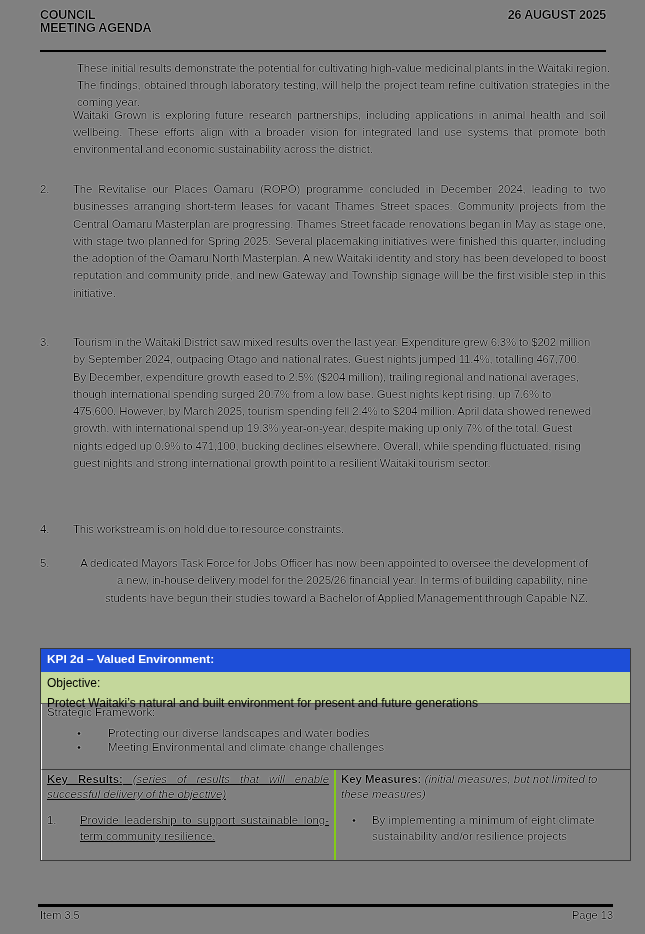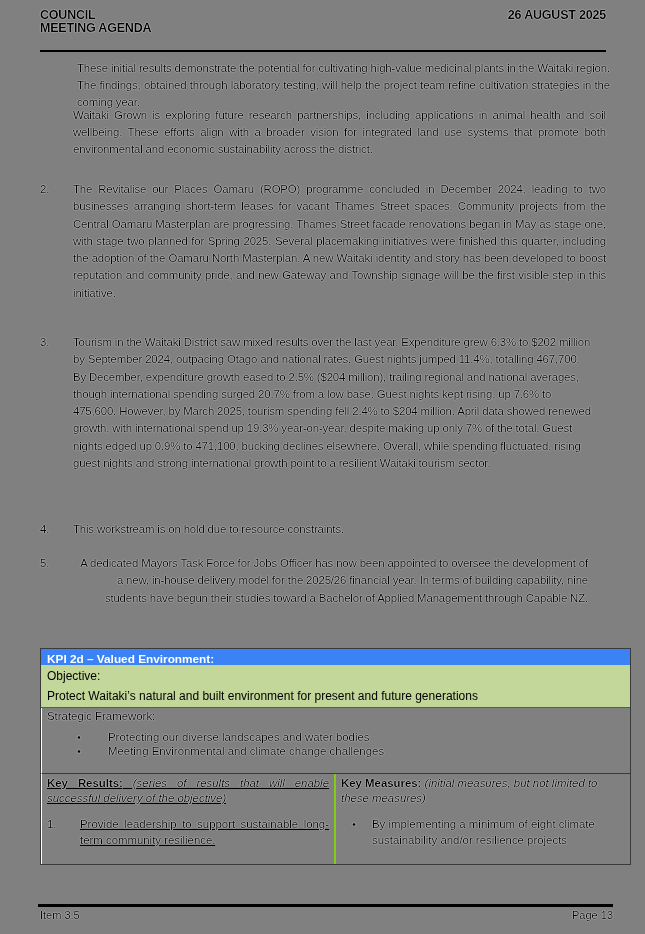--- a/index.html
+++ b/index.html
@@ -79,35 +79,35 @@
 
     .kpi-table {
       position: absolute;
       left: 40px;
       top: 648px;
       width: 591px;
       border: 1px solid #3a3a3a;
       box-sizing: border-box;
     }
     .kpi-title {
-      background: #3b82f6;
+      background: #1d4ed8;
       color: #fff;
       font-size: 11.8px;
       font-weight: bold;
-      height: 16px;
+      height: 23px;
       line-height: 21px;
       padding-left: 6px;
       box-sizing: border-box;
     }
     .kpi-objective {
       background: #c4d79b;
       border-bottom: 1px solid #5a5a5a;
       padding: 0 6px;
       box-sizing: border-box;
-      height: 43px;
+      height: 32px;
     }
     .kpi-objective .label {
       font-size: 12px;
       line-height: 20px;
       padding-top: 1px;
     }
     .kpi-objective .text {
       font-size: 12px;
       line-height: 20px;
     }

